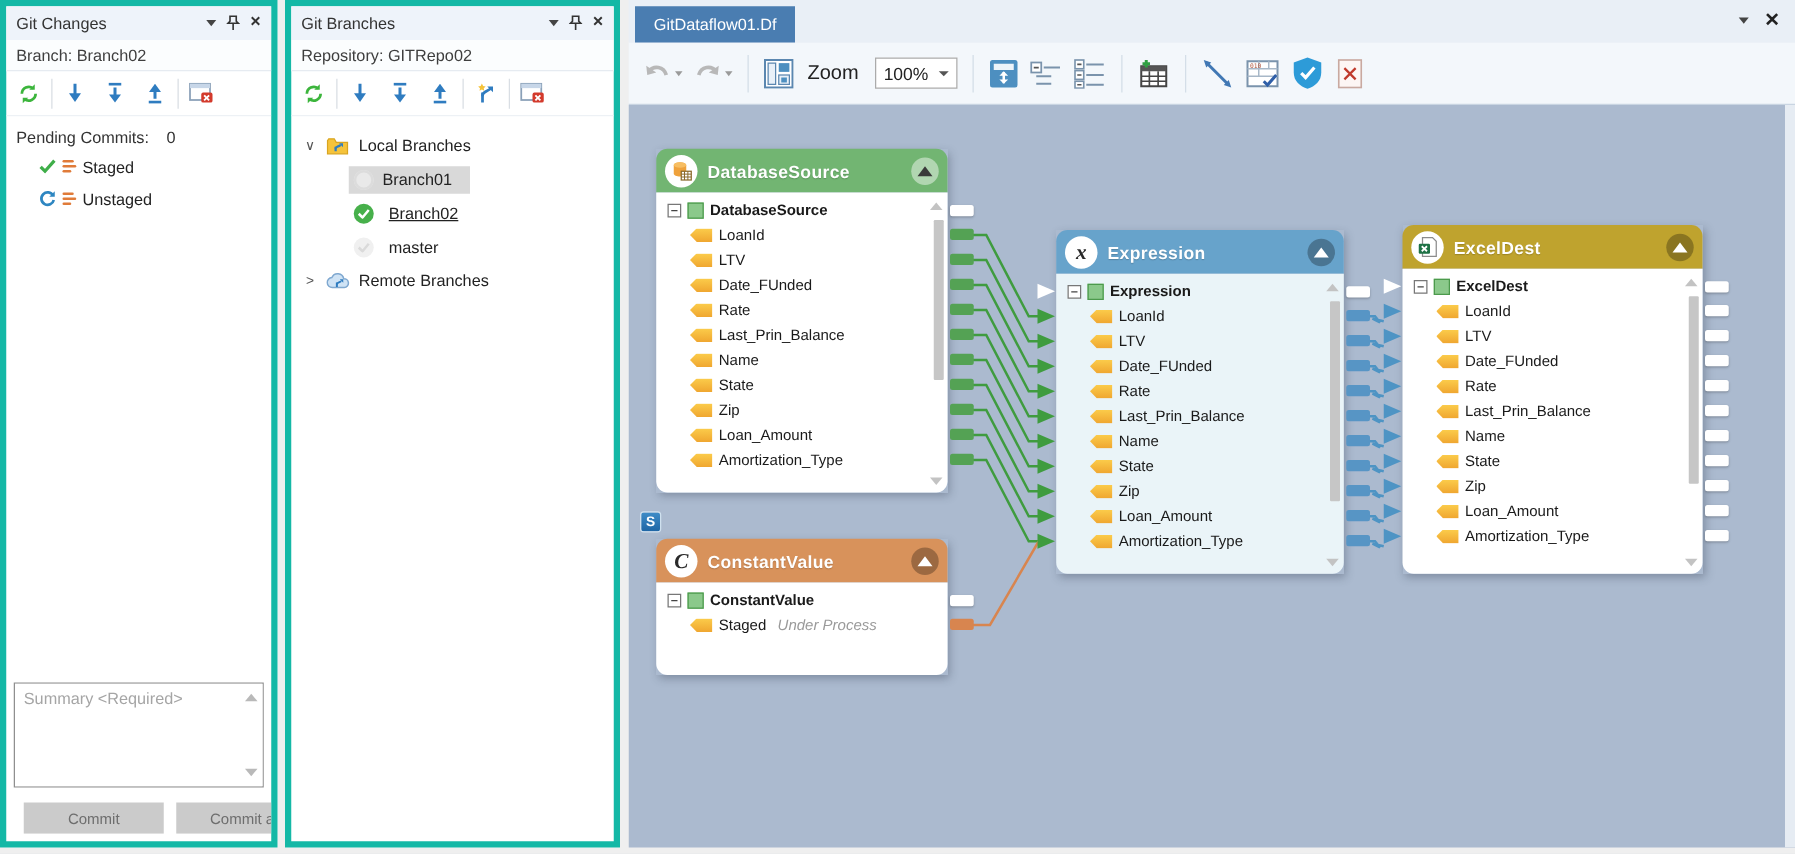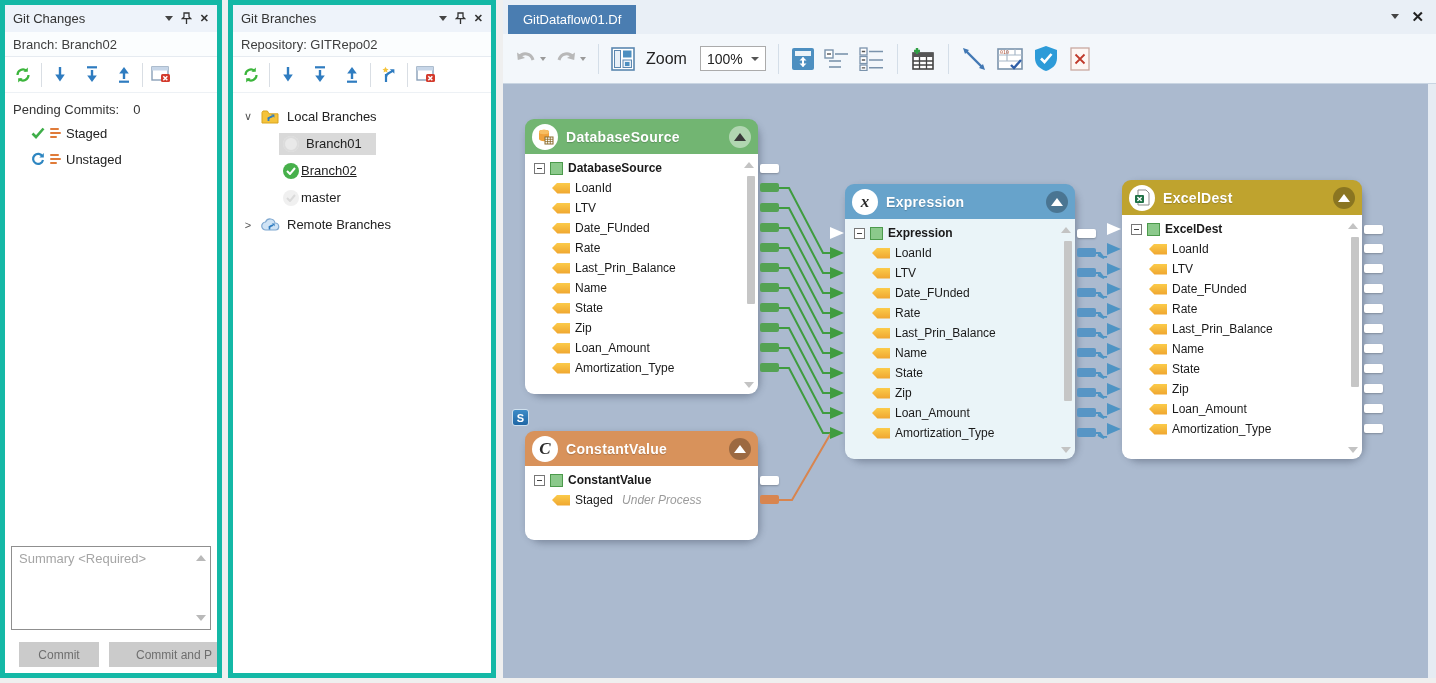--- a/index.html
+++ b/index.html
@@ -33,30 +33,30 @@
   .summary-wrap { margin:6px 6px 4px 6px; height:84px; border:1px solid #8F8F8F; position:relative; background:#fff; flex:0 0 auto;}
   .summary-wrap textarea { width:100%; height:100%; border:none; outline:none; resize:none;
         font-family:"Liberation Sans",sans-serif; font-size:13px; color:#333; padding:4px 16px 4px 7px; }
   .summary-wrap textarea::placeholder { color:#A5A5A5; }
   .sarrow { position:absolute; right:4px; width:0; height:0; border-left:5px solid transparent; border-right:5px solid transparent; cursor:pointer;}
   .sarrow.up { top:8px; border-bottom:6px solid #B9B9B9; }
   .sarrow.dn { bottom:8px; border-top:6px solid #B9B9B9; }
   .btnrow { display:flex; gap:10px; padding:8px 0 0 14px; overflow:hidden; flex:0 0 auto;}
   .gbtn { height:25px; background:#CBCBCB; border:none; color:#6E6E6E; font-size:12px;
           font-family:"Liberation Sans",sans-serif; white-space:nowrap; overflow:hidden; cursor:pointer;}
-  .gbtn.b1 { width:80px; flex:0 0 auto;}
+  .gbtn.b1 { width:112px; flex:0 0 auto;}
   .gbtn.b2 { width:130px; flex:0 0 auto;}
 
   
   .tree { padding-top:10px; font-size:13px; color:#222; }
   .trow { height:27px; display:flex; align-items:center; gap:6px; cursor:pointer; }
   .trow .chev { width:14px; text-align:center; color:#555; font-size:11px; }
   .branch-row { padding-left:46px; }
   .sel-wrap { display:flex; align-items:center; gap:7px; background:#D9D9D9; padding:3px 14px 3px 4px; }
-  .norm-wrap { display:flex; align-items:center; gap:2px; padding:3px 14px 3px 4px; }
+  .norm-wrap { display:flex; align-items:center; gap:12px; padding:3px 14px 3px 4px; }
   .bcircle { width:16px; height:16px; border-radius:50%; display:flex; align-items:center; justify-content:center; }
   .bc-gray { background:#E9E9E9; box-shadow:inset 0 0 0 2px #DCDCDC; }
   .bc-green { background:#47B04B; }
   .bc-faded { background:#F0F0F0; }
   .bc-green svg, .bc-faded svg { display:block; }
   .bname-current { text-decoration:underline; }
 
   
   .main { position:absolute; left:503px; top:0; width:933px; height:596px; background:#E9EFF6; }
   .tabstrip { height:34px; position:relative; background:#E9EFF6; }
@@ -71,21 +71,21 @@
   .zoombox { width:66px; height:25px; background:#fff; border:1px solid #ABABAB; display:flex;
              align-items:center; justify-content:space-between; padding:0 6px; font-size:14px; color:#222; cursor:pointer;}
   .mini-caret { width:0;height:0;border-left:4px solid transparent;border-right:4px solid transparent;border-top:4px solid #555;}
   .drop-caret { width:0;height:0;border-left:3.5px solid transparent;border-right:3.5px solid transparent;border-top:4px solid #9a9a9a; margin-left:3px;}
 
   
   .canvas { position:relative; width:933px; height:594px; background:#ABBACF; overflow:hidden; }
   .canvas-edge { position:absolute; right:0; top:0; bottom:0; width:8px; background:#E6ECF3; }
   #wires { position:absolute; left:0; top:0; width:100%; height:100%; }
 
-  .node { position:absolute; border-radius:16px; box-shadow:2px 3px 7px rgba(40,50,70,.35); }
+  .node { position:absolute; border-radius:0; box-shadow:2px 3px 7px rgba(40,50,70,.35); }
   .nhead { height:35px; border-radius:9px 9px 0 0; display:flex; align-items:center; padding:0 7px; gap:8px; cursor:move;}
   .nbody { border-radius:0 0 9px 9px; background:#fff; padding:4px 0 0 0; position:relative; }
   .nicon { width:26px; height:26px; border-radius:50%; background:#fff; display:flex; align-items:center;
            justify-content:center; font-weight:bold; flex:0 0 auto; }
   .ntitle { color:#fff; font-size:14px; font-weight:bold; text-shadow:0 1px 1px rgba(0,0,0,.2); letter-spacing:.3px;}
   .collapse { margin-left:auto; width:22px; height:22px; border-radius:50%; display:flex; align-items:center;
               justify-content:center; cursor:pointer; }
   .tri-up { width:0; height:0; border-left:6px solid transparent; border-right:6px solid transparent; border-bottom:8px solid #fff; }
   .collapse.lightbg { background:rgba(255,255,255,.45); }
   .collapse.lightbg .tri-up { border-bottom-color:#3A3A3A; }

